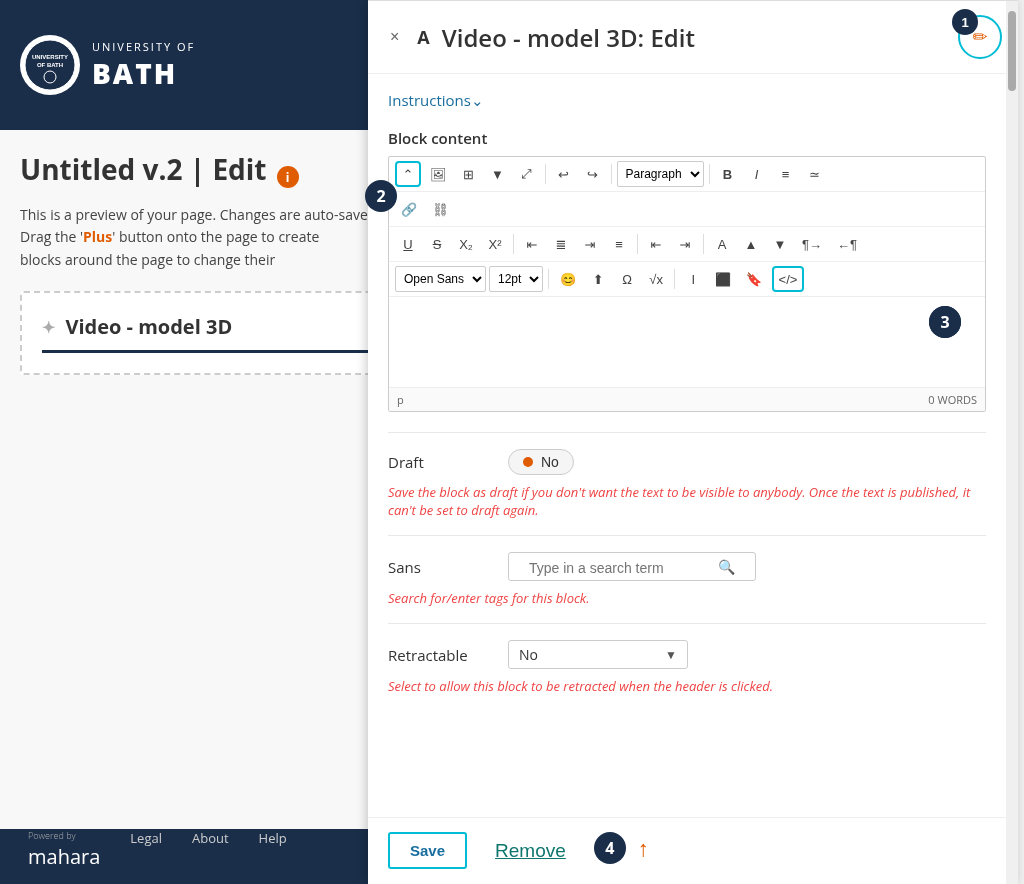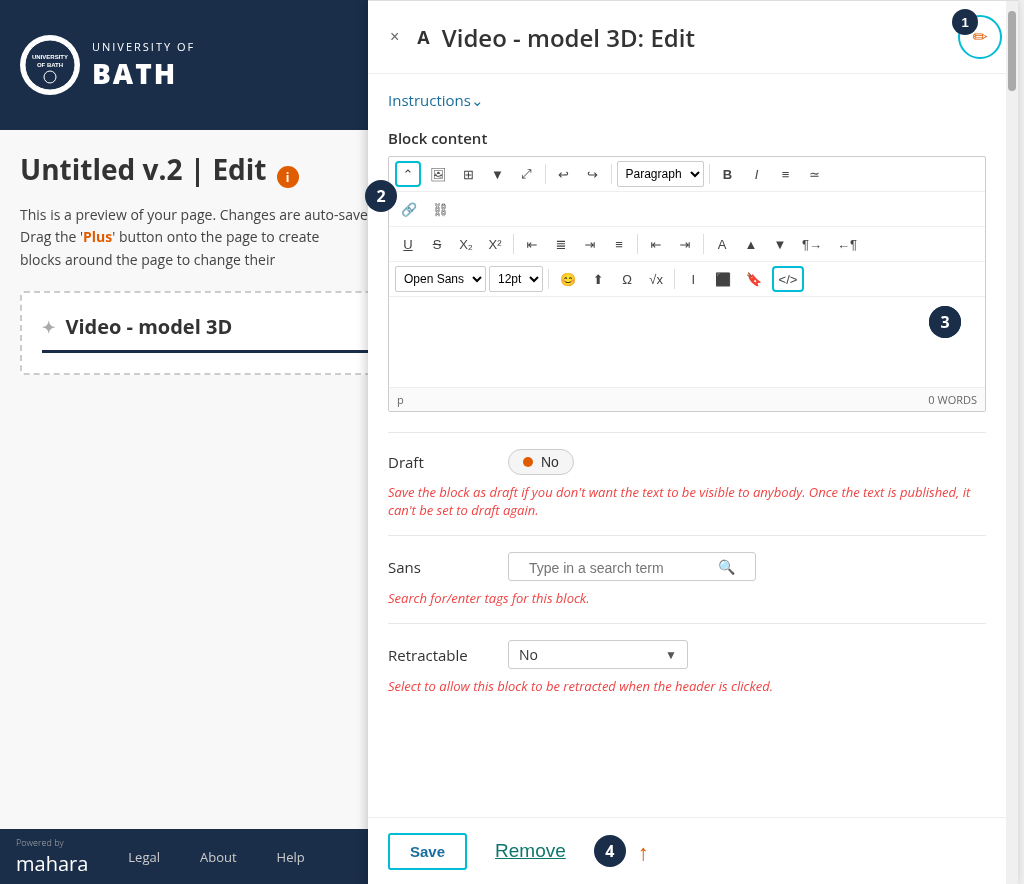--- a/index.html
+++ b/index.html
@@ -65,21 +65,21 @@
       display: flex; align-items: center; gap: 10px;
       font-size: 20px; font-weight: 700; color: #333;
       border-bottom: 3px solid #1a2e4a; padding-bottom: 10px;
     }
     .drag-handle { color: #aaa; font-size: 16px; }
 
     
     .site-footer {
       position: absolute; bottom: 0; left: 0; width: 410px; height: 55px;
       background: #1a2e4a;
-      display: flex; align-items: center; padding: 0 16px; gap: 40px;
+      display: flex; align-items: flex-start; padding: 0 28px; gap: 30px;
     }
     .footer-brand { color: #fff; font-size: 18px; font-weight: 300; display: flex; align-items: center; gap: 4px; }
     .footer-brand .powered { font-size: 9px; color: #aaa; display: block; margin-bottom: 1px; }
     .footer-brand .mahara { font-size: 20px; color: #fff; font-weight: 400; }
     .footer-link { color: #ccc; font-size: 13px; text-decoration: none; }
 
     
     .step2-badge {
       position: absolute; top: 180px; left: 365px; z-index: 10;
     }
@@ -204,21 +204,21 @@
     .select-wrap {
       display: flex; align-items: center; border: 1px solid #ccc; border-radius: 3px;
       background: #fff; padding: 4px 10px; gap: 8px; min-width: 180px; cursor: pointer;
     }
     .select-value { font-size: 14px; color: #333; flex: 1; }
     .select-arrow { color: #555; font-size: 12px; }
 
     
     .modal-footer {
       padding: 14px 20px; border-top: 1px solid #eee; background: #fff;
-      display: flex; align-items: center; gap: 12px;
+      display: flex; align-items: flex-start; gap: 12px;
       margin-right: 12px; position: relative;
     }
     .save-btn {
       padding: 8px 20px; background: #fff; border: 2px solid #00bcd4;
       color: #1a6e9f; font-size: 15px; font-weight: 600; border-radius: 3px;
       cursor: pointer;
     }
     .remove-btn {
       padding: 8px 16px; background: none; border: none;
       color: #0f766e; font-size: 19px; cursor: pointer; text-decoration: underline;

